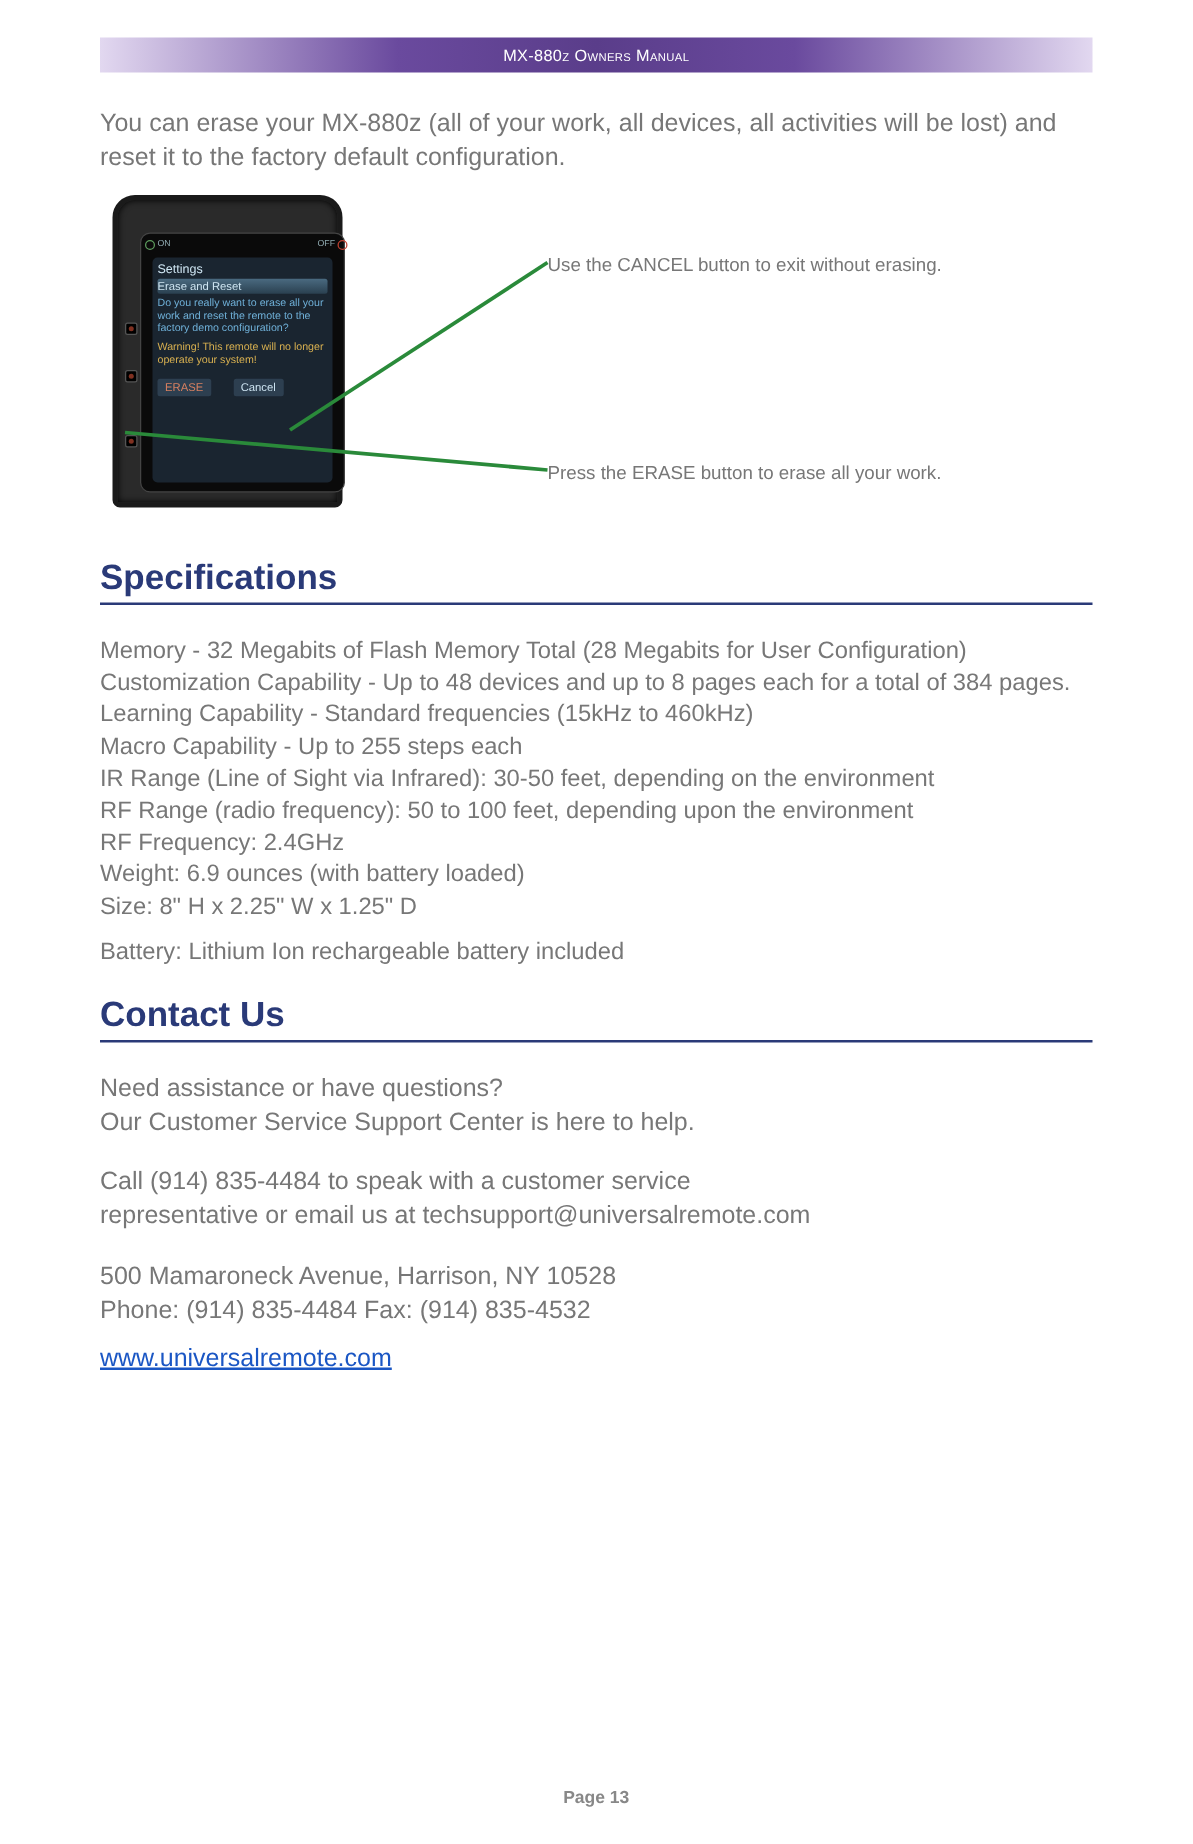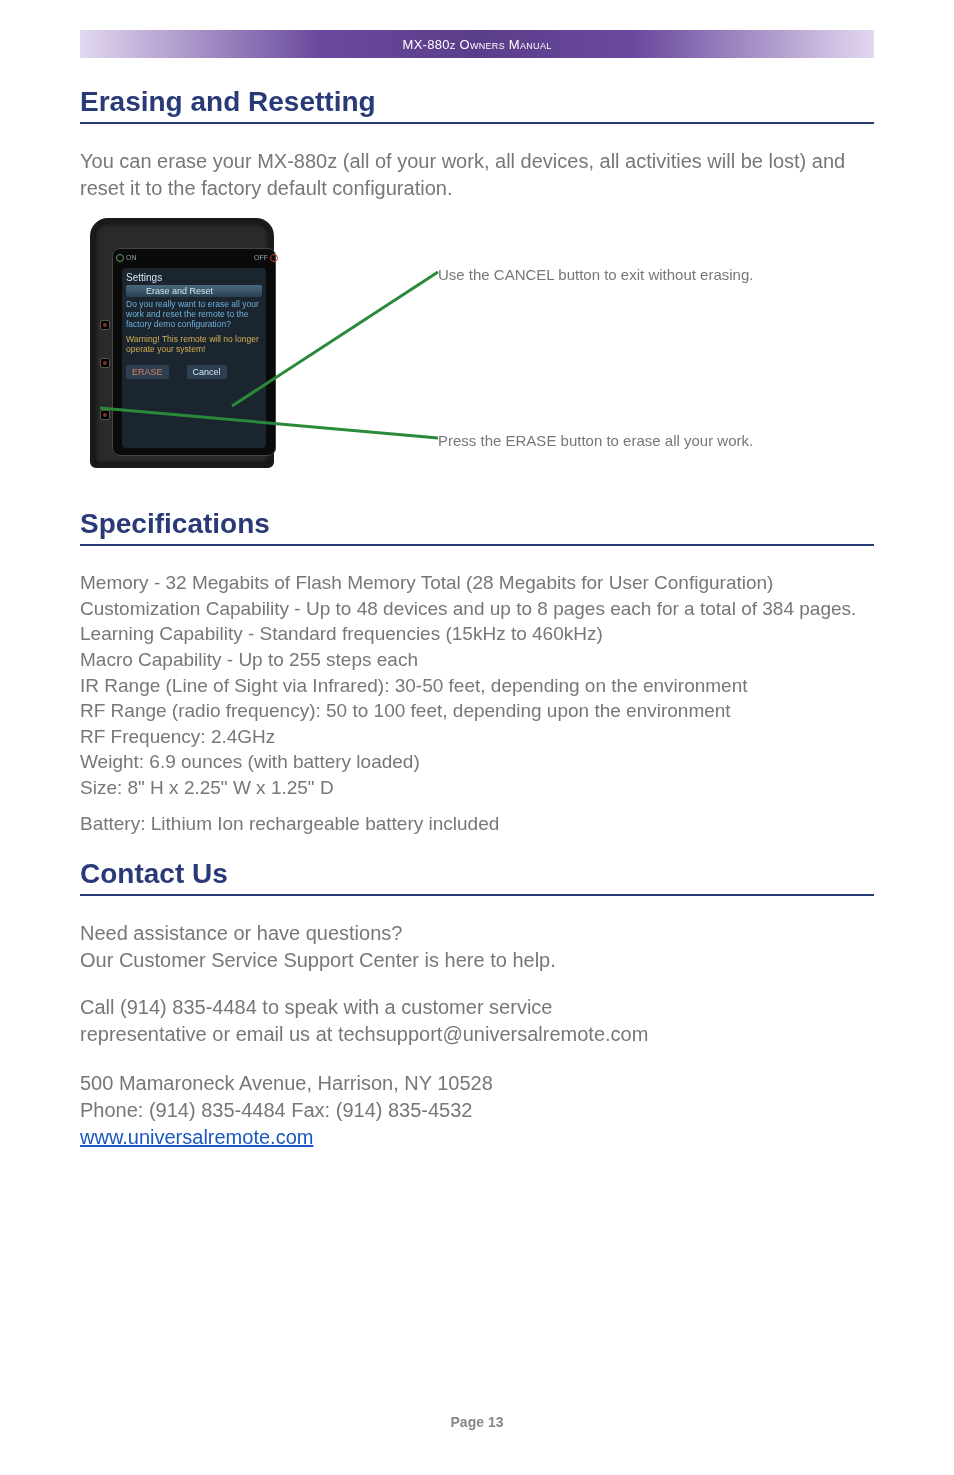--- a/index.html
+++ b/index.html
@@ -73,21 +73,21 @@
     background: #1a2530;
     border-radius: 4px;
     font-size: 8.5px;
     color: #6fb0d8;
     padding: 4px;
   }
   .screen-title { color:#cfe6f3; font-size:10px; margin-bottom:2px; }
   .screen-sub {
     color:#cfe6f3; font-size:9px; margin-bottom:3px;
     background: linear-gradient(#4a6a80,#2a4050);
-    padding: 1px 20px; border-radius: 2px;
+    padding: 1px 0; border-radius: 2px;
   }
   .screen-msg { color:#6fb0d8; font-size:8.5px; margin-bottom:6px; line-height:1.15; }
   .screen-warn { color:#d8b050; font-size:8.5px; margin-bottom:10px; line-height:1.15; }
   .screen-btns { display:flex; gap:18px; }
   .screen-btn { background:#2d3f50; color:#cfe6f3; font-size:9px; padding:2px 6px; border-radius:2px; }
   .screen-btn.erase { color:#d88060; }
   .on-label { position:absolute; left:32px; top:32px; font-size:7px; color:#8faab0; }
   .off-label { position:absolute; left:160px; top:32px; font-size:7px; color:#8faab0; }
   .power-icon { position:absolute; left:22px; top:32px; width:8px; height:8px; border:1px solid #5fa060; border-radius:50%; }
   .off-icon { position:absolute; left:176px; top:32px; width:8px; height:8px; border:1px solid #c04030; border-radius:50%; }
@@ -106,38 +106,37 @@
     font-size: 15px;
   }
   .callout.c1 { left: 358px; top: 48px; }
   .callout.c2 { left: 358px; top: 214px; }
 
   
   svg.arrow { position:absolute; overflow:visible; }
 
   .footer {
     position: absolute;
-    bottom: 45px;
+    bottom: 30px;
     left: 0; right: 0;
     text-align: center;
     color: #888;
     font-size: 14px;
     font-weight: 600;
   }
 </style>
 </head>
 <body>
 
 <div class="page">
 
   <div class="header-bar">
     <span>MX-880z Owners Manual</span>
   </div>
 
-  <h1 class="section">Erasing and Resetting</h1>
   <p class="body-text">You can erase your MX-880z (all of your work, all devices, all activities will be lost) and reset it to the factory default configuration.</p>
 
   <div class="diagram-wrap">
     <div class="remote">
       <div class="remote-inner"></div>
       <span class="on-label">ON</span>
       <span class="off-label">OFF</span>
       <span class="power-icon"></span>
       <span class="off-icon"></span>
       <div class="side-dot l1">
@@ -197,21 +196,21 @@
 
   <h1 class="section">Contact Us</h1>
   <div class="spec-block" style="margin-bottom:22px;">
     <div class="body-text" style="margin-bottom:0;">Need assistance or have questions?</div>
     <div class="body-text" style="margin-bottom:0;">Our Customer Service Support Center is here to help.</div>
     <div class="body-text" style="margin-bottom:0;margin-top:20px;">Call (914) 835-4484 to speak with a customer service</div>
     <div class="body-text" style="margin-bottom:0;">representative or email us at techsupport@universalremote.com</div>
   </div>
   <div class="spec-block">
     <div class="body-text" style="margin-bottom:0;">500 Mamaroneck Avenue, Harrison, NY 10528</div>
-    <div class="body-text" style="margin-bottom:0;">Phone: (914) 835-4484  Fax: (914) 835-4532</div>
+    <div class="body-text" style="margin-bottom:12px;">Phone: (914) 835-4484  Fax: (914) 835-4532</div>
     <a class="body-text link" style="display:inline-block; margin-bottom:12px;">www.universalremote.com</a>
   </div>
 
 </div>
 
 <div class="footer">
   <span>Page 13</span>
 </div>
 
 </body></html>

